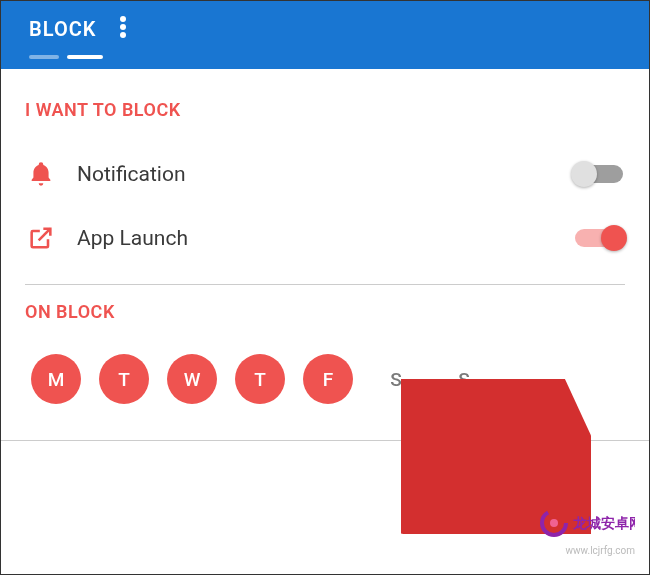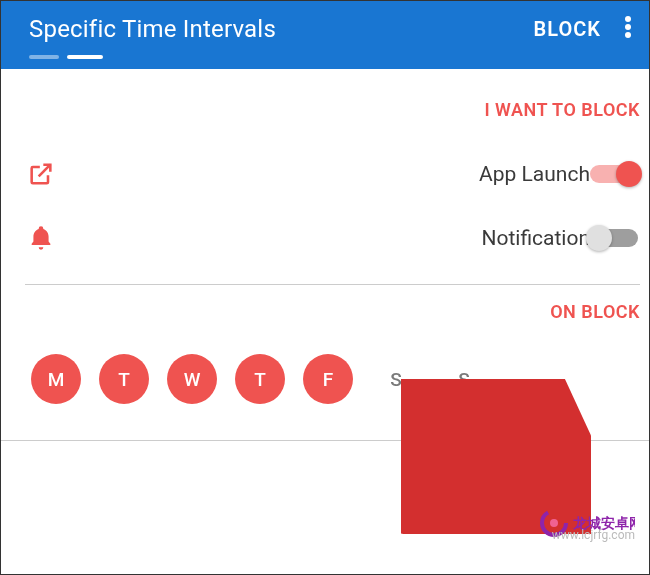--- a/index.html
+++ b/index.html
@@ -23,21 +23,21 @@
     position: relative;
   }
   .appbar .title { font-size: 24px; font-weight: 400; flex: 1; letter-spacing: 0.2px; }
   .appbar .save { font-size: 20px; font-weight: 600; letter-spacing: 1px; margin-top: 2px; margin-right: 24px; cursor: pointer; }
   .appbar .menu { display: flex; flex-direction: column; justify-content: space-between; height: 22px; width: 6px; margin-top: 1px; cursor: pointer; }
   .appbar .menu span { width: 6px; height: 6px; background: #fff; border-radius: 50%; }
   .tab-indicator { position: absolute; bottom: 10px; left: 28px; display: flex; gap: 8px; }
   .tab-indicator .seg { height: 4px; border-radius: 2px; background: rgba(255,255,255,0.45); }
   .tab-indicator .seg.a { width: 30px; }
   .tab-indicator .seg.b { width: 36px; background: #fff; }
-  .content { padding: 18px 9px 0 24px; text-align: right; }
+  .content { padding: 18px 24px 0 24px; }
   .section-label { color: #ef5350; font-size: 18px; font-weight: 600; letter-spacing: 0.5px; margin: 12px 0 22px 0; }
   .row {
     display: flex;
     align-items: center;
     padding: 18px 2px;
   }
   .row .icon { width: 28px; height: 28px; margin-right: 22px; flex-shrink: 0; }
   .row .label { font-size: 21px; color: #3a3a3a; flex: 1; }
   .switch { width: 48px; height: 18px; border-radius: 10px; position: relative; cursor: pointer; }
   .switch.on { background: rgba(239,83,80,0.45); }
@@ -61,68 +61,67 @@
     top: 378px; left: 400px;
     width: 190px; height: 155px;
     pointer-events: none;
     z-index: 10;
   }
   .watermark-logo {
     position: absolute; right: 14px; bottom: 36px; z-index: 20;
     pointer-events: none;
   }
   .watermark-text {
-    position: absolute; right: 14px; bottom: 32px; z-index: 20;
-    font-size: 12px; color: #bbb; pointer-events: none;
+    position: absolute; right: 14px; bottom: 18px; z-index: 20;
+    font-size: 10px; color: #bbb; pointer-events: none;
   }
 </style>
 </head>
 <body>
 
 <div class="frame">
   <div class="appbar">
-    <div class="title">Specific Time Intervals</div>
     <div class="save">BLOCK</div>
     <div class="menu">
       <span></span>
         <span></span>
         <span></span>
     </div>
     <div class="tab-indicator">
       <div class="seg a"></div>
         <div class="seg b"></div>
     </div>
   </div>
 
   <div class="content">
 
     <div class="section-label">I WANT TO BLOCK</div>
 
     <div class="row">
       <span class="icon">
+        <svg viewBox="0 0 24 24" width="28" height="28" fill="#ef5350">
+          <path d="M12 2a2 2 0 0 0-2 2v.3C7.2 5.2 5.5 7.8 5.5 11v4L4 17v1h16v-1l-1.5-2v-4c0-3.2-1.7-5.8-4.5-6.7V4a2 2 0 0 0-2-2zM10 20a2 2 0 0 0 4 0h-4z"></path>
+        </svg>
+      </span>
+      <span class="label">Notification</span>
+      <div class="switch off">
+          <div class="knob"></div>
+        </div>
+    </div>
+
+    <div class="row">
+      <span class="icon">
         <svg viewBox="0 0 24 24" width="28" height="28" fill="none" stroke="#ef5350" stroke-width="2.2">
           <path d="M18 13v6a1 1 0 0 1-1 1H5a1 1 0 0 1-1-1V7a1 1 0 0 1 1-1h6"></path>
           <path d="M14 4h6v6"></path>
           <path d="M10 14L20 4"></path>
         </svg>
       </span>
       <span class="label">App Launch</span>
       <div class="switch on">
-          <div class="knob"></div>
-        </div>
-    </div>
-
-    <div class="row">
-      <span class="icon">
-        <svg viewBox="0 0 24 24" width="28" height="28" fill="#ef5350">
-          <path d="M12 2a2 2 0 0 0-2 2v.3C7.2 5.2 5.5 7.8 5.5 11v4L4 17v1h16v-1l-1.5-2v-4c0-3.2-1.7-5.8-4.5-6.7V4a2 2 0 0 0-2-2zM10 20a2 2 0 0 0 4 0h-4z"></path>
-        </svg>
-      </span>
-      <span class="label">Notification</span>
-      <div class="switch off">
           <div class="knob"></div>
         </div>
     </div>
 
     <div class="divider"></div>
 
     <div class="section-label" style="margin-top:0">ON BLOCK</div>
 
     <div class="days">
       <div class="day sel">M</div>

